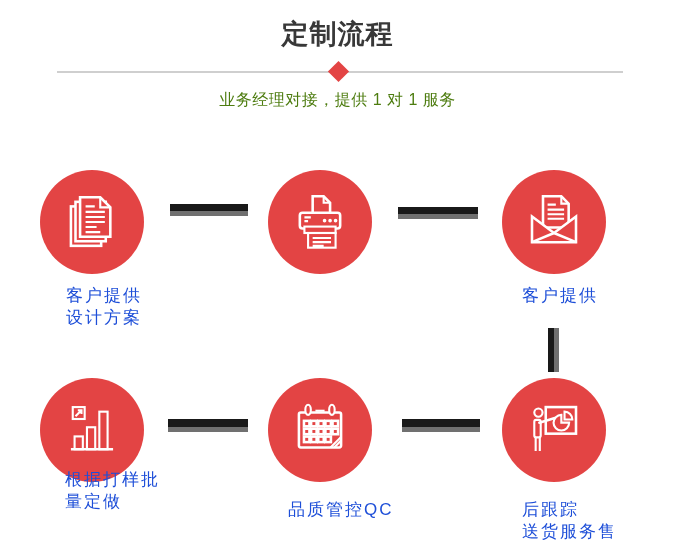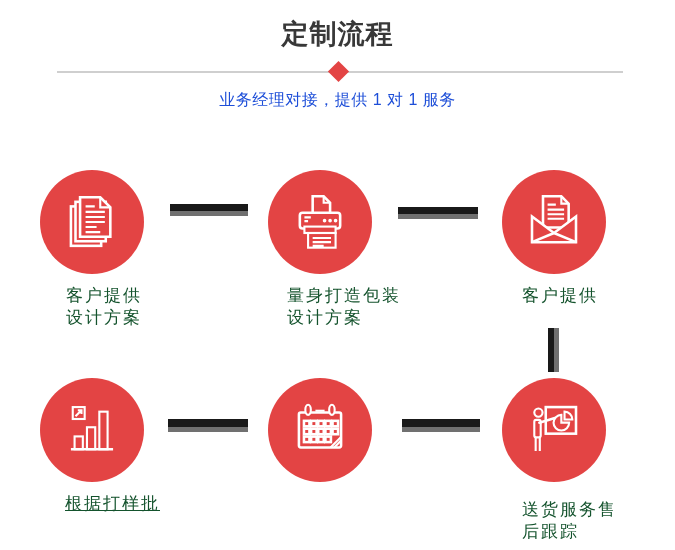--- a/index.html
+++ b/index.html
@@ -8,35 +8,35 @@
     font-family:"Liberation Sans","DejaVu Sans",sans-serif;
   }
   .title{
     position:absolute;top:16px;left:0;width:675px;text-align:center;
     font-size:27px;font-weight:700;color:#383838;letter-spacing:1px;
   }
   .divider{position:absolute;top:71px;left:57px;width:566px;height:2px;background:#cfcfcf;}
   .diamond{position:absolute;top:64px;left:331px;width:15px;height:15px;background:#e34444;transform:rotate(45deg);}
   .subtitle{
     position:absolute;top:90px;left:0;width:675px;text-align:center;
-    font-size:16px;color:#1d4ed8;letter-spacing:.5px;
+    font-size:16px;color:#4d7c0f;letter-spacing:.5px;
   }
   .circle{
     position:absolute;width:104px;height:104px;border-radius:50%;background:#e34444;
     display:flex;align-items:center;justify-content:center;
   }
   .circle svg{width:66px;height:66px;display:block;}
   .c1{left:40px;top:170px;} .c2{left:268px;top:170px;} .c3{left:502px;top:170px;}
   .c4{left:40px;top:378px;} .c5{left:268px;top:378px;} .c6{left:502px;top:378px;}
   .label{
-    position:absolute;font-size:17px;line-height:22px;color:#14532d;letter-spacing:2px;
+    position:absolute;font-size:17px;line-height:22px;color:#1d4ed8;letter-spacing:2px;
     white-space:nowrap;text-align:left;
   }
   .l1{left:66px;top:285px;} .l2{left:287px;top:285px;} .l3{left:522px;top:285px;}
-  .l4{left:65px;top:493px;text-decoration:underline;} .l5{left:288px;top:499px;} .l6{left:522px;top:499px;}
+  .l4{left:65px;top:469px;} .l5{left:288px;top:499px;} .l6{left:522px;top:499px;}
   .hbar{
     position:absolute;height:12px;
     background:linear-gradient(to bottom,#191919 0%,#191919 58%,#707070 58%,#707070 100%);
   }
   .hb1{left:170px;top:204px;width:78px;}
   .hb2{left:398px;top:207px;width:80px;}
   .hb3{left:168px;top:419px;width:80px;height:13px;}
   .hb4{left:402px;top:419px;width:78px;height:13px;}
   .vbar{
     position:absolute;left:548px;top:328px;width:11px;height:44px;
@@ -144,30 +144,28 @@
       <rect class="icf thin" x="14.5" y="25" width="7" height="19" rx="2"></rect>
       <path class="ic" d="M20 28 L37 23" stroke-linecap="round"></path>
       <path class="ic thin" d="M16 44 V59 M20.5 44 V59"></path>
     </svg>
   </div>
 
   <div class="label l1">
     <div>客户提供</div>
     <div>设计方案</div>
   </div>
-  <div class="label l2">
-    <div>量身打造包装</div>
-    <div>设计方案</div>
-  </div>
   <div class="label l3">
     <div>客户提供</div>
   </div>
   <div class="label l4">
     <div>根据打样批</div>
+    <div>量定做</div>
   </div>
   <div class="label l5">
+    <div>品质管控QC</div>
   </div>
   <div class="label l6">
+    <div>后跟踪</div>
     <div>送货服务售</div>
-    <div>后跟踪</div>
   </div>
 
 </div>
 
 </body></html>

